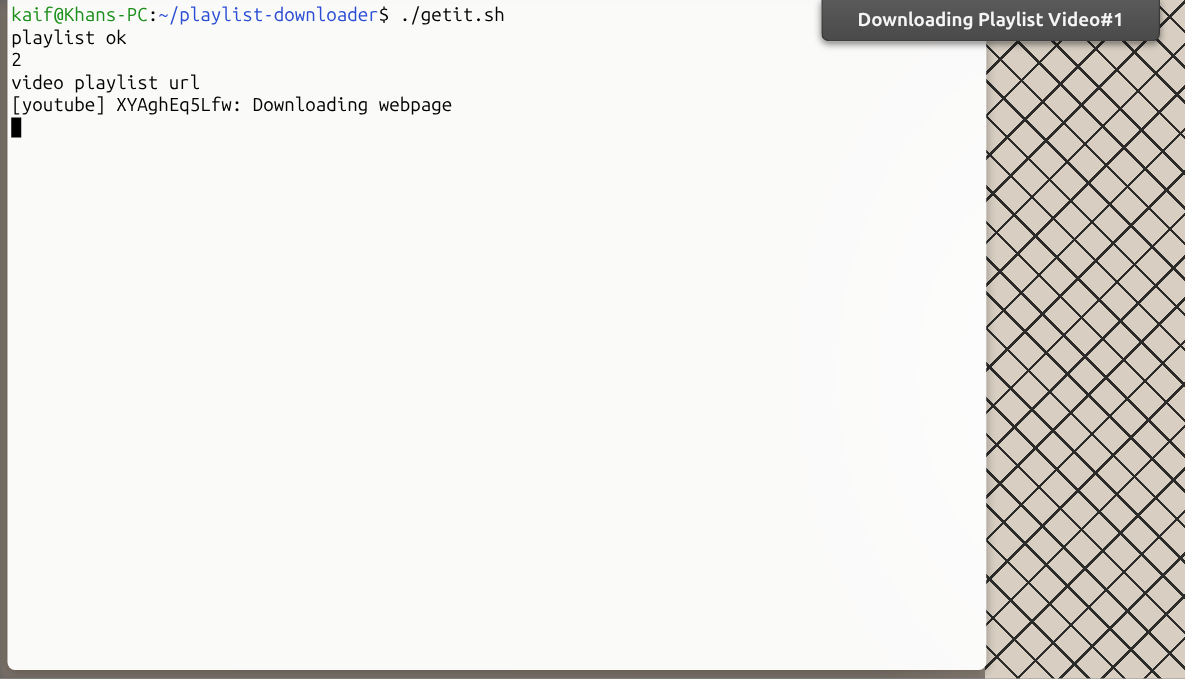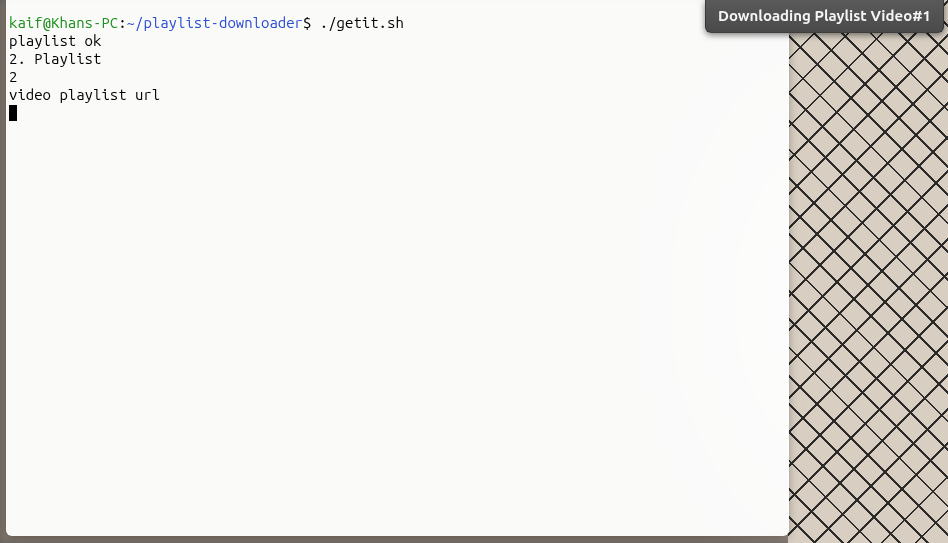--- a/index.html
+++ b/index.html
@@ -40,63 +40,63 @@
     }
     .terminal {
       position: absolute;
       top: 0;
       left: 6px;
       width: 783px;
       height: 536px;
       background: rgba(255,255,255,0.96);
       border-bottom-left-radius: 6px;
       border-bottom-right-radius: 6px;
-      padding: 14px 3px;
+      padding: 3px 3px;
       box-shadow: 0 2px 8px rgba(0,0,0,0.3);
       overflow: hidden;
     }
     .term-line { white-space: pre; color: #000; }
     .prompt-user { color: #1a8f1a; }
     .prompt-path { color: #2a4dd4; }
     .prompt-dollar { color: #000; }
     .cursor {
       display: inline-block;
       width: 8px; height: 16px;
       background: #000;
       vertical-align: text-bottom;
     }
     .notification {
       position: absolute;
       top: 0;
-      right: 4px;
+      right: 20px;
       background: linear-gradient(to bottom, #5a5a5a, #4a4a4a);
       color: #f5f5f5;
       font-family: Ubuntu, "Segoe UI", sans-serif;
       font-weight: bold;
       font-size: 15px;
-      padding: 7px 12px;
+      padding: 7px 28px;
       border-bottom-left-radius: 6px;
       border-bottom-right-radius: 6px;
       box-shadow: 0 2px 6px rgba(0,0,0,0.5);
       border: 1px solid rgba(0,0,0,0.3);
       border-top: none;
     }
   </style>
 </head>
 <body>
 
 <div class="desktop-bg"></div>
 <div class="arm-texture">
   <div class="arm-lines"></div>
 </div>
 
 <div class="terminal">
   <div class="term-line"><span class="prompt-user">kaif@Khans-PC</span><span>:</span><span class="prompt-path">~/playlist-downloader</span><span class="prompt-dollar">$</span><span> ./getit.sh</span></div>
   <div class="term-line">playlist ok</div>
-  <div class="term-line">2. Playlist</div>
   <div class="term-line">2</div>
   <div class="term-line">video playlist url</div>
+  <div class="term-line">[youtube] XYAghEq5Lfw: Downloading webpage</div>
   <div class="term-line"><span class="cursor"></span></div>
 </div>
 
 <div class="notification">
   <span>Downloading Playlist Video#1</span>
 </div>
 
 </body></html>

